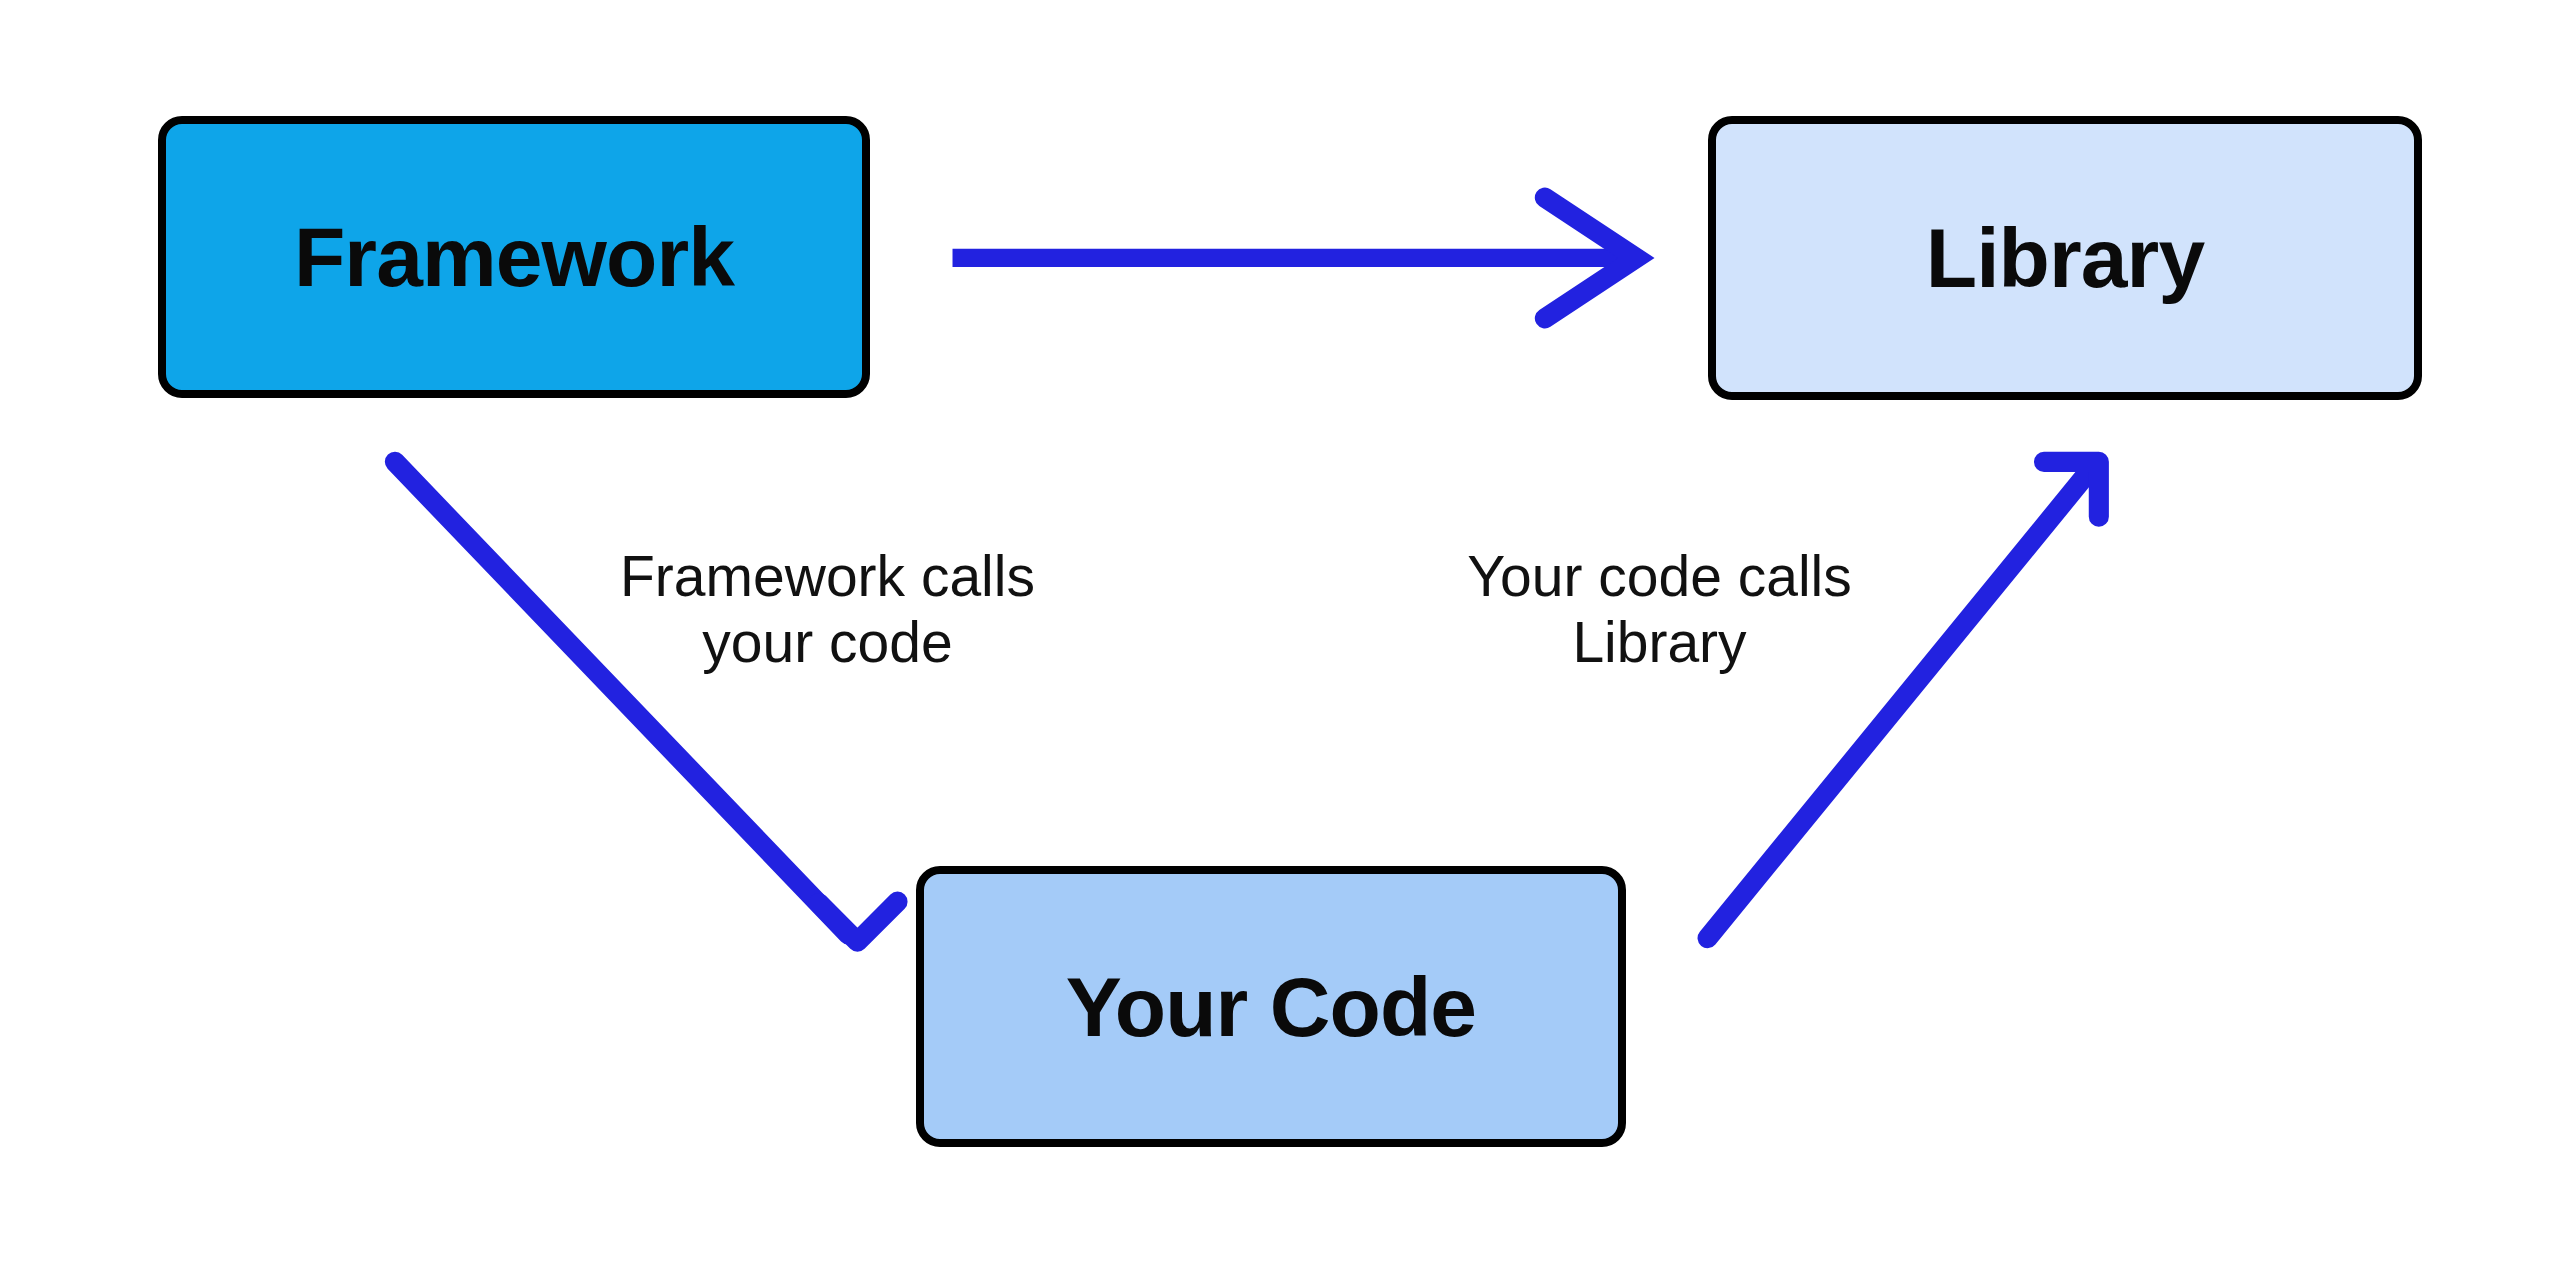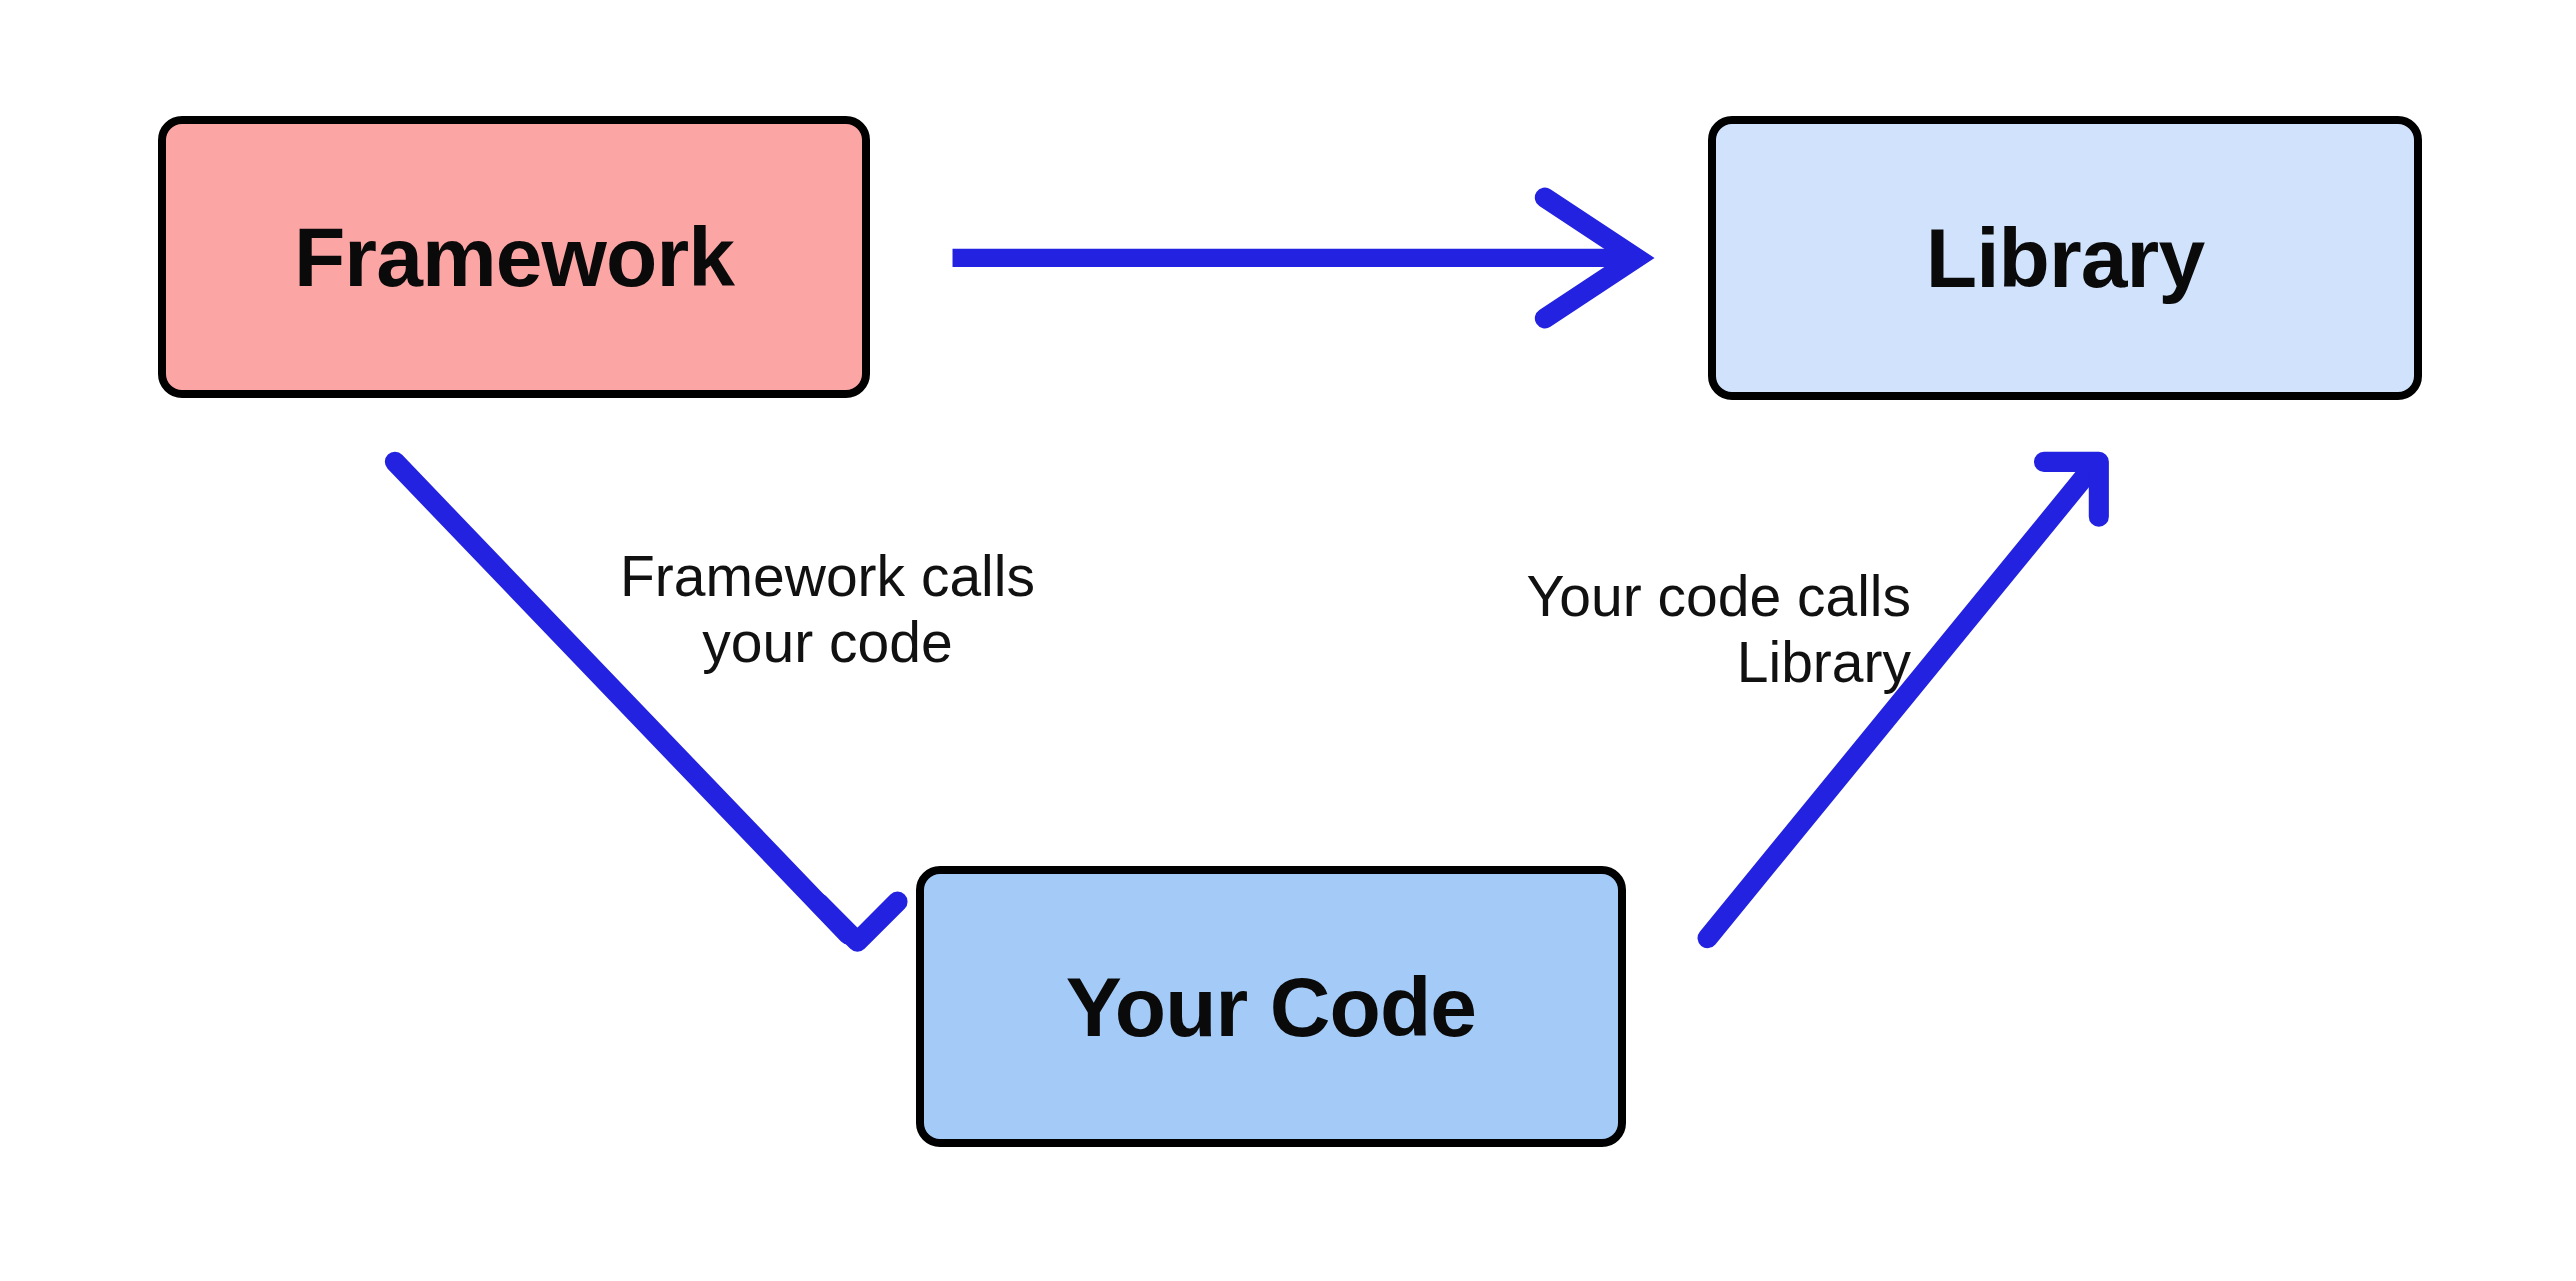--- a/index.html
+++ b/index.html
@@ -32,21 +32,21 @@
     font-family: "Liberation Sans Narrow", "Liberation Sans", "DejaVu Sans", sans-serif;
     font-weight: 700;
     font-size: 84px;
     color: #0a0a0a;
     letter-spacing: -0.9px;
     white-space: nowrap;
     line-height: 1;
   }
   #node-framework {
     left: 158px;  top: 116px;  width: 712px;  height: 282px;
-    background: #fca5a5;
+    background: #0ea5e9;
   }
   #node-library {
     left: 1708px; top: 116px;  width: 714px;  height: 284px;
     background: #d1e3fc;
   }
   #node-your-code {
     left: 916px; top: 866px;  width: 710px;  height: 281px;
     background: #a4cbf8;
   }
 
@@ -61,21 +61,21 @@
     text-align: center;
     white-space: pre-line;
   }
   #label-contains {
     left: 1015px; top: 119px; width: 548px;
   }
   #label-framework-calls {
     left: 567px;  top: 544px; width: 521px;
   }
   #label-your-code-calls {
-    left: 1408px; top: 564px; width: 503px; text-align: right;
+    left: 1408px; top: 544px; width: 503px;
   }
 
   
   #arrows {
     position: absolute;
     left: 0; top: 0;
     width: 2576px;
     height: 1282px;
     pointer-events: none;
   }

